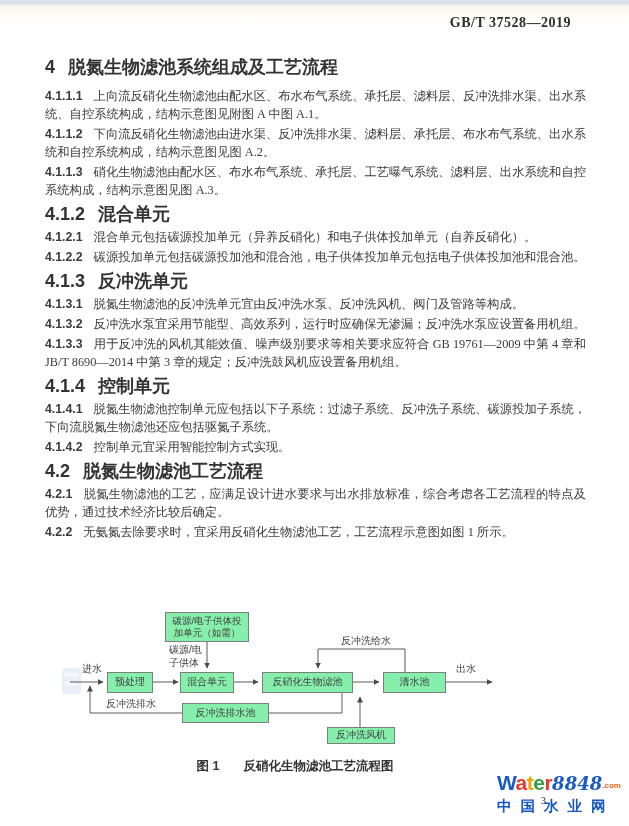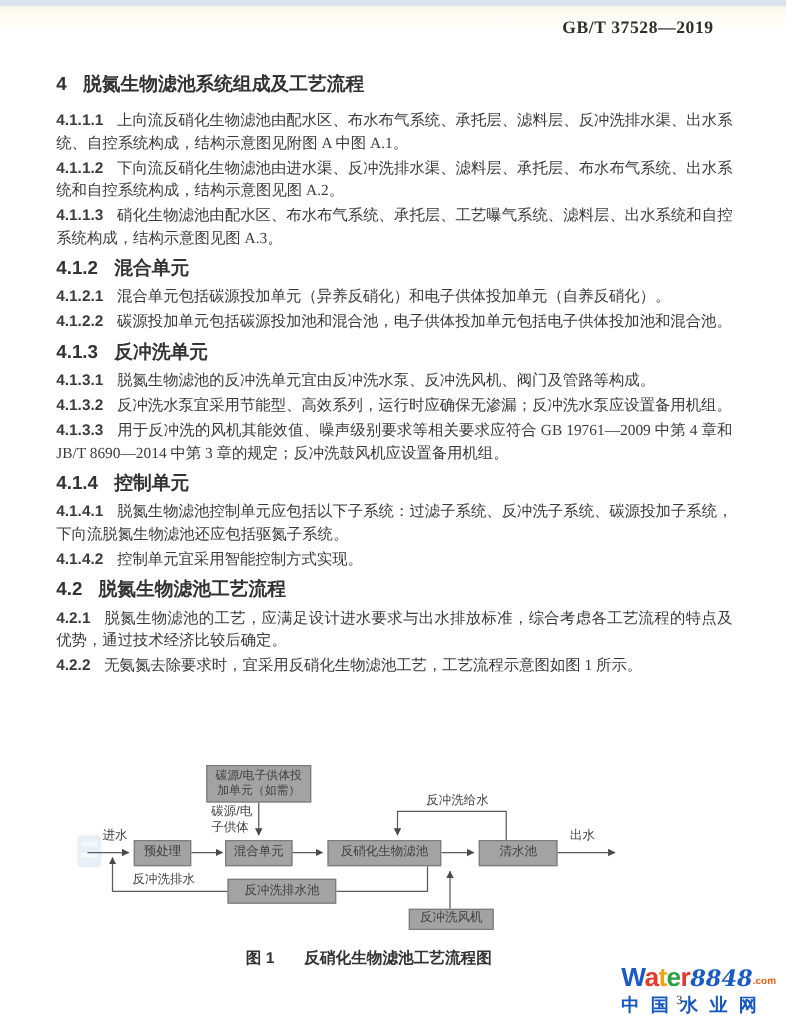--- a/index.html
+++ b/index.html
@@ -16,32 +16,32 @@
     font-family:"Liberation Serif", serif;font-weight:bold;font-size:14px;color:#2e2e2e;
     letter-spacing:.5px;
     margin-left:44px;
   }
   .doc{
     position:absolute;left:45px;top:58px;width:541px;
     text-align:justify;
   }
   .hd{
     font-family:"Liberation Sans", sans-serif;
-    font-weight:bold;font-size:15px;line-height:19px;color:#333;
+    font-weight:bold;font-size:18px;line-height:19px;color:#333;
     margin:6px 0 4px 0;text-align:left;
   }
   .hd1{margin:0 0 10px 0;}
   .hd .num{padding-right:13px;}
   .cl{font-size:12.3px;line-height:18px;margin:0 0 2px 0;color:#3a3a3a;}
   .cl .num{font-family:"Liberation Sans", sans-serif;font-weight:bold;padding-right:11px;white-space:nowrap;}
   
   .figure{position:absolute;left:0;top:606px;width:629px;height:180px;}
   .figure svg{position:absolute;left:0;top:0;}
   .fbox{
-    position:absolute;border:1px solid #7d7d7d;background:#a3a3a3;
+    position:absolute;border:1px solid #7d7d7d;background:#86efac;
     font-family:"Liberation Sans", sans-serif;font-size:10px;color:#3f3f3f;
     display:flex;align-items:center;justify-content:center;text-align:center;
     box-sizing:border-box;line-height:12.5px;
   }
   .flabel{
     position:absolute;font-family:"Liberation Sans", sans-serif;
     font-size:10px;color:#3f3f3f;line-height:12.5px;white-space:nowrap;
   }
   .fcaption{
     position:absolute;left:0;top:152px;width:590px;text-align:center;

